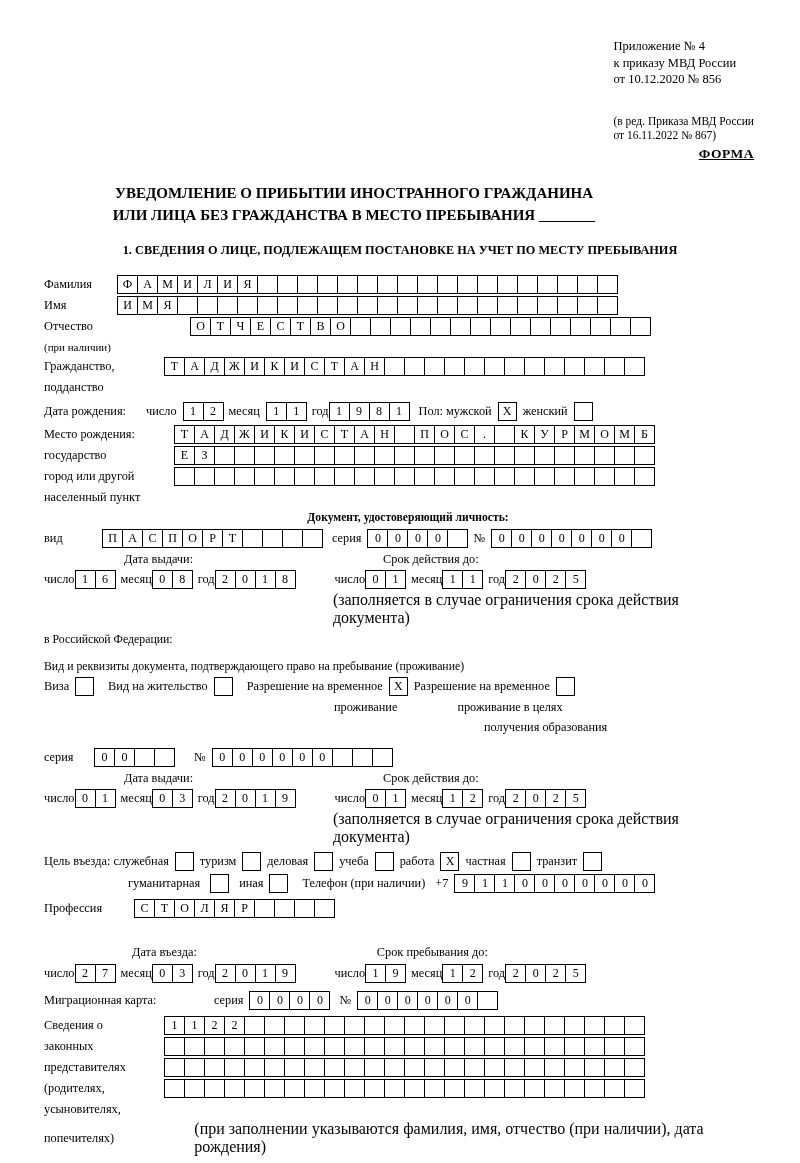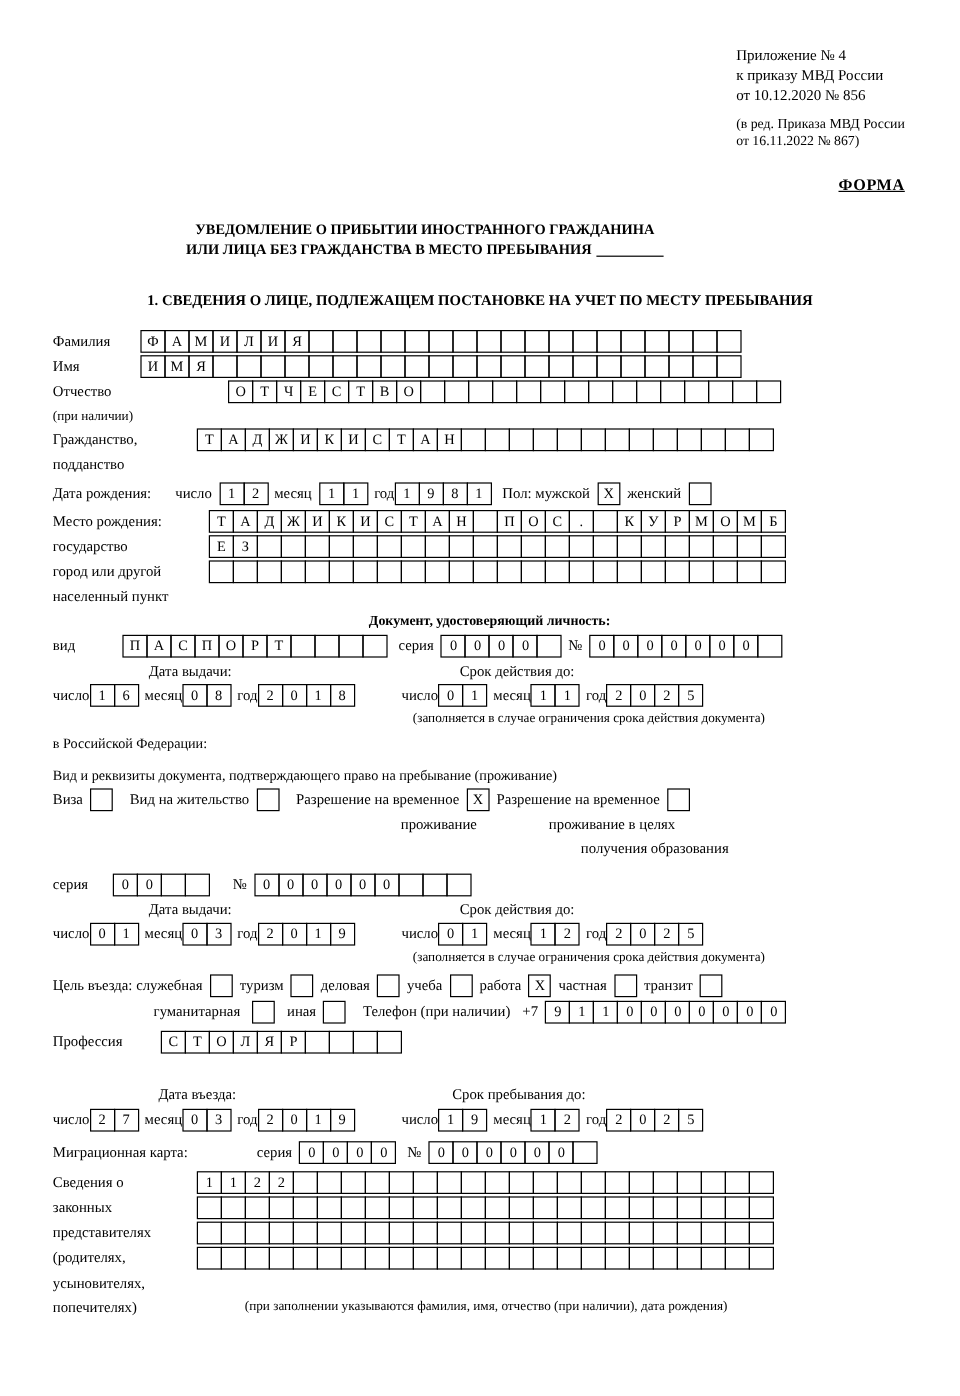--- a/index.html
+++ b/index.html
@@ -1,31 +1,31 @@
 <!DOCTYPE html>
 <html><head>
 <meta charset="utf-8">
 <style>
   html,body{margin:0;padding:0;background:#fff;}
   body{width:800px;height:1163px;font-family:"Liberation Serif",serif;color:#000;}
   .page{position:relative;width:800px;height:1163px;padding:0;box-sizing:border-box;}
   .hdr{position:absolute;top:38px;right:46px;text-align:left;font-size:12.5px;line-height:1.32;}
-  .hdr .sub{margin-top:9px;font-size:11.5px;line-height:1.3;}
+  .hdr .sub{margin-top:26px;font-size:11.5px;line-height:1.3;}
   .forma{position:absolute;top:146px;right:46px;font-weight:bold;font-size:13.5px;letter-spacing:.5px;text-decoration:underline;}
-  .title{position:absolute;top:183px;left:0;width:708px;text-align:center;font-weight:bold;font-size:12px;line-height:1.45;}
+  .title{position:absolute;top:183px;left:0;width:708px;text-align:center;font-weight:bold;font-size:15px;line-height:1.45;}
   .title .ul{display:inline-block;border-bottom:1px solid #000;width:56px;height:13px;vertical-align:-2px;margin-left:4px;}
   .sect{position:absolute;top:243px;left:0;width:800px;text-align:center;font-weight:bold;font-size:12.3px;}
   .body{position:absolute;top:275px;left:44px;width:700px;font-size:12.3px;}
   .row{display:flex;align-items:center;margin-bottom:2px;min-height:19px;}
   .lbl{white-space:nowrap;}
   .boxes{display:flex;}
   .cell{width:21px;height:19px;border:1px solid #000;margin-right:-1px;display:flex;align-items:center;justify-content:center;font-size:12px;font-family:"Liberation Serif",serif;box-sizing:border-box;}
   .small{font-size:11px;}
   .bold{font-weight:bold;}
-  .note{font-size:11px;}
+  .note{font-size:16px;}
   .chk{width:19px;height:19px;border:1px solid #000;display:inline-flex;align-items:center;justify-content:center;box-sizing:border-box;font-size:12px;}
   .gap6{width:6px;}.gap10{width:10px;}.gap14{width:14px;}.gap20{width:20px;}
 </style>
 </head>
 <body>
 
 <div class="page">
 
   <div class="hdr">
     <div>Приложение № 4</div>

